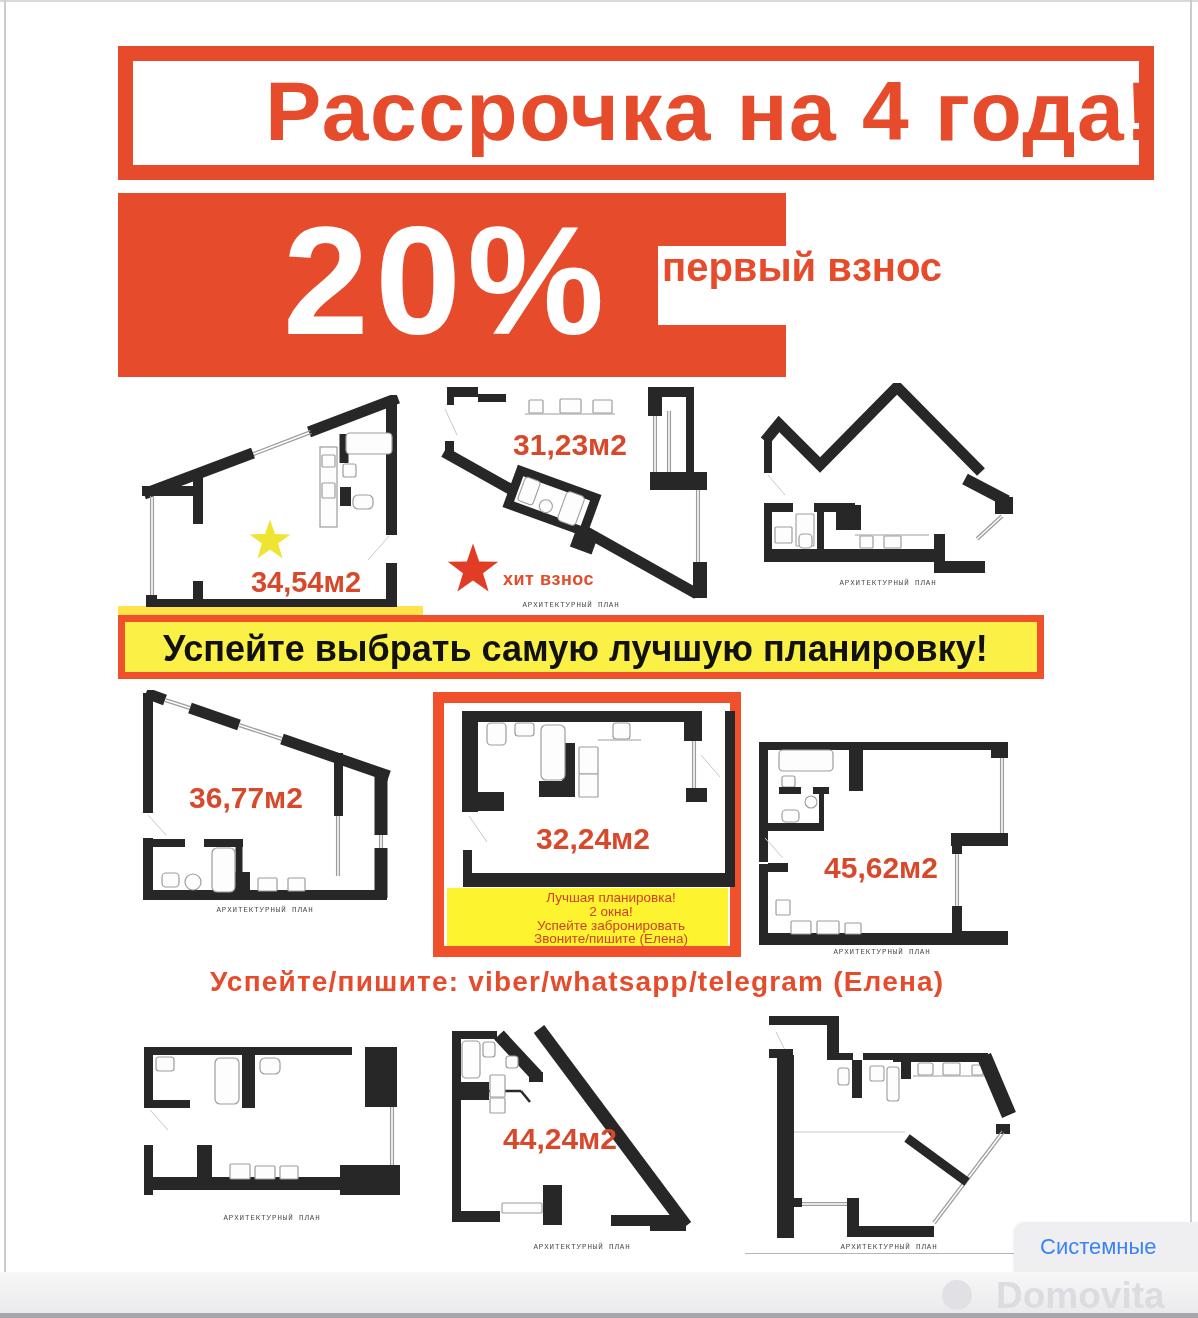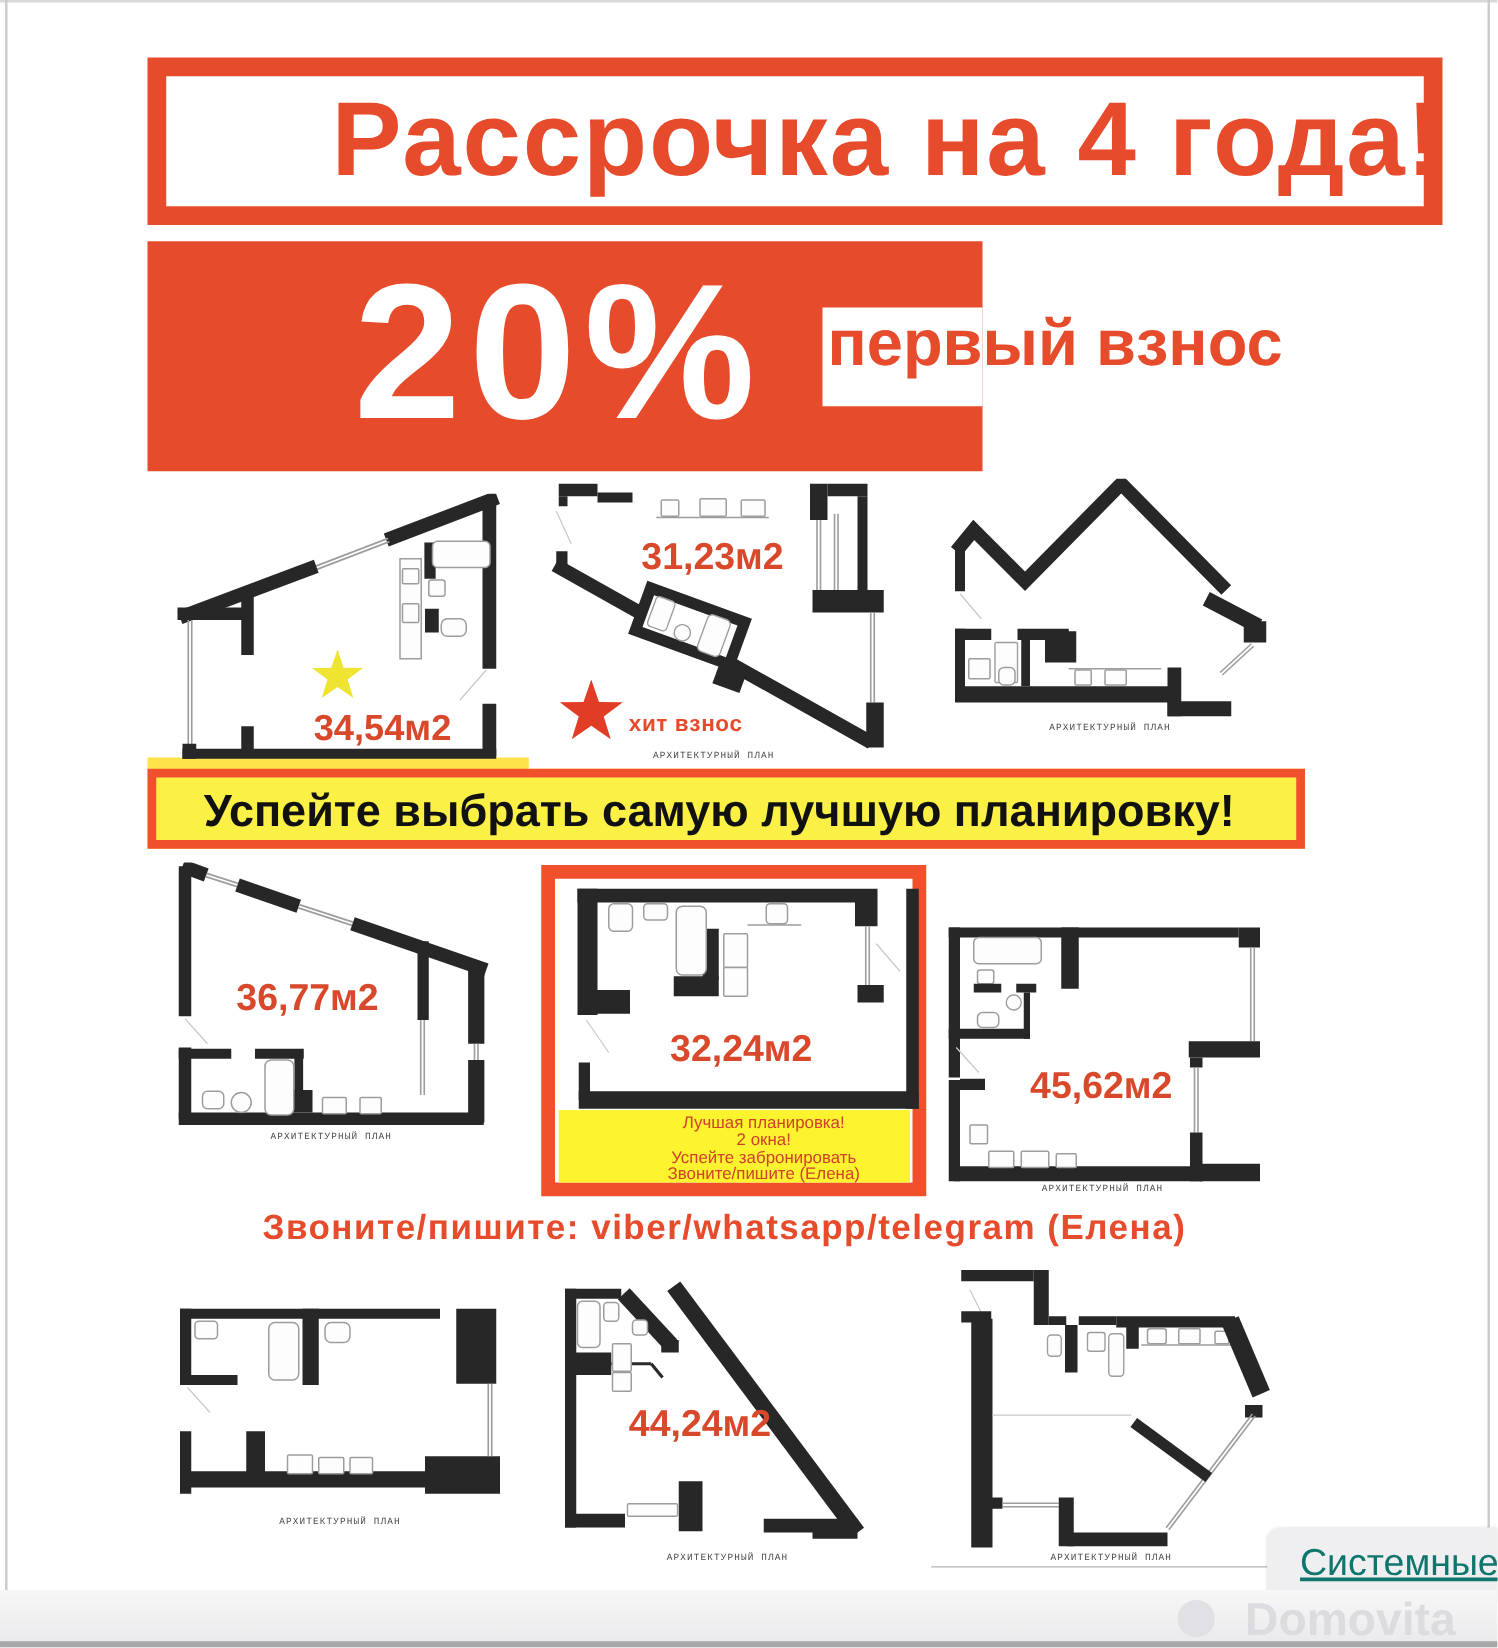--- a/index.html
+++ b/index.html
@@ -21,21 +21,21 @@
 <div class="abs" style="left:118px;top:46px;width:1036px;height:134px;border:15px solid #e64b2c;box-sizing:border-box;background:#fff;"></div>
 
 <div class="abs red" style="left:118px;top:63px;width:1184px;text-align:center;font-weight:bold;font-size:84px;letter-spacing:1.5px;">Рассрочка на 4 года!</div>
 
 <div class="abs" style="left:118px;top:193px;width:668px;height:184px;background:#e64b2c;"></div>
 
 <div class="abs" style="left:658px;top:246px;width:128px;height:79px;background:#ffffff;"></div>
 
 <div class="abs" style="left:283px;top:193px;color:#fff;font-weight:bold;font-size:154px;letter-spacing:6.5px;">20%</div>
 
-<div class="abs red" style="left:662px;top:245px;font-weight:bold;font-size:52px;white-space:nowrap;">первый взнос</div>
+<div class="abs red" style="left:662px;top:245px;font-weight:bold;font-size:40px;white-space:nowrap;">первый взнос</div>
 
 <div class="abs" style="left:118px;top:606px;width:305px;height:14px;background:#fee44a;"></div>
 
 <div class="abs" style="left:118px;top:615px;width:926px;height:64px;background:#fbf046;border:7px solid #f1502c;box-sizing:border-box;"></div>
 
 <div class="abs" style="left:163px;top:628px;color:#111;font-weight:bold;font-size:36px;white-space:nowrap;">Успейте выбрать самую лучшую планировку!</div>
 
 <div class="abs" style="left:433px;top:692px;width:308px;height:265px;border:11px solid #f1502c;box-sizing:border-box;background:#fff;"></div>
 
 <div class="abs" style="left:447px;top:888px;width:281px;height:58px;background:#fdf32f;"></div>
@@ -470,37 +470,37 @@
 
 <line x1="44" y1="120" x2="155" y2="120" stroke="#c9c9c9" stroke-width="1"></line>
 
 <rect x="88" y="56" width="11" height="17" rx="3" fill="#fdfdfd" stroke="#9d9d9d" stroke-width="1.1"></rect>
 
 <rect x="120" y="54" width="14" height="15" rx="2" fill="#fdfdfd" stroke="#9d9d9d" stroke-width="1.1"></rect>
 
 <rect x="137" y="55" width="12" height="34" rx="3" fill="#fdfdfd" stroke="#9d9d9d" stroke-width="1.1"></rect>
 </svg>
 
-<div class="abs red" style="left:210px;top:966px;font-weight:bold;font-size:28px;letter-spacing:1.2px;white-space:nowrap;">Звоните/пишите: viber/whatsapp/telegram (Елена)</div>
+<div class="abs red" style="left:210px;top:966px;font-weight:bold;font-size:28px;letter-spacing:1.2px;white-space:nowrap;">Успейте/пишите: viber/whatsapp/telegram (Елена)</div>
 
 <div class="abs red" style="left:503px;top:569px;font-weight:bold;font-size:18px;letter-spacing:0.5px;white-space:nowrap;">хит взнос</div>
 
 <div class="planlabel" style="left:511px;top:601px;">АРХИТЕКТУРНЫЙ ПЛАН</div>
 <div class="planlabel" style="left:828px;top:579px;">АРХИТЕКТУРНЫЙ ПЛАН</div>
 <div class="planlabel" style="left:205px;top:906px;">АРХИТЕКТУРНЫЙ ПЛАН</div>
 <div class="planlabel" style="left:822px;top:948px;">АРХИТЕКТУРНЫЙ ПЛАН</div>
 <div class="planlabel" style="left:212px;top:1214px;">АРХИТЕКТУРНЫЙ ПЛАН</div>
 <div class="planlabel" style="left:522px;top:1243px;">АРХИТЕКТУРНЫЙ ПЛАН</div>
 <div class="planlabel" style="left:829px;top:1243px;">АРХИТЕКТУРНЫЙ ПЛАН</div>
 
 <div class="abs" style="left:745px;top:1253px;width:269px;height:1px;background:#b5b5b5;"></div>
 
 <div class="abs" style="left:1014px;top:1222px;width:184px;height:58px;background:#efeff1;border-radius:10px 0 0 10px;box-shadow:0 1px 3px rgba(0,0,0,0.12);"></div>
 
-<div class="abs" style="left:1040px;top:1234px;color:#0f766e;font-size:30px;text-decoration:underline;">Системные</div>
+<div class="abs" style="left:1040px;top:1234px;color:#3b82f6;font-size:22px;">Системные</div>
 
 <div class="abs" style="left:0;top:1272px;width:1198px;height:46px;background:linear-gradient(#f7f7f8,#e9e9eb);"></div>
 
 <svg class="abs" style="left:930px;top:1272px;" width="268" height="46" viewBox="0 0 268 46">
     <circle cx="27" cy="23" r="15" fill="#e1e1e5"></circle>
     <text x="66" y="36" font-family="Liberation Sans,sans-serif" font-weight="bold" font-size="37" fill="#dcdce0">Domovita</text>
   </svg>
 
 <div class="abs" style="left:0;top:1313px;width:1198px;height:5px;background:#a6a6ab;"></div>
 

